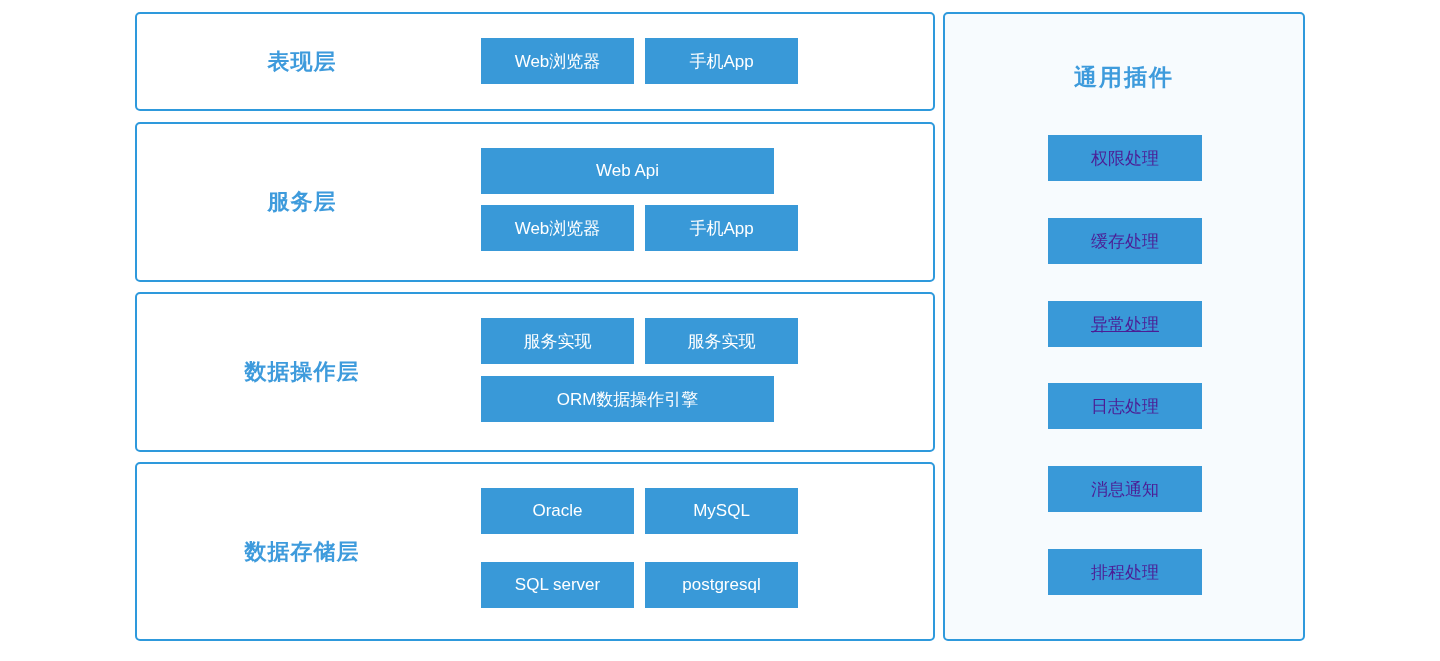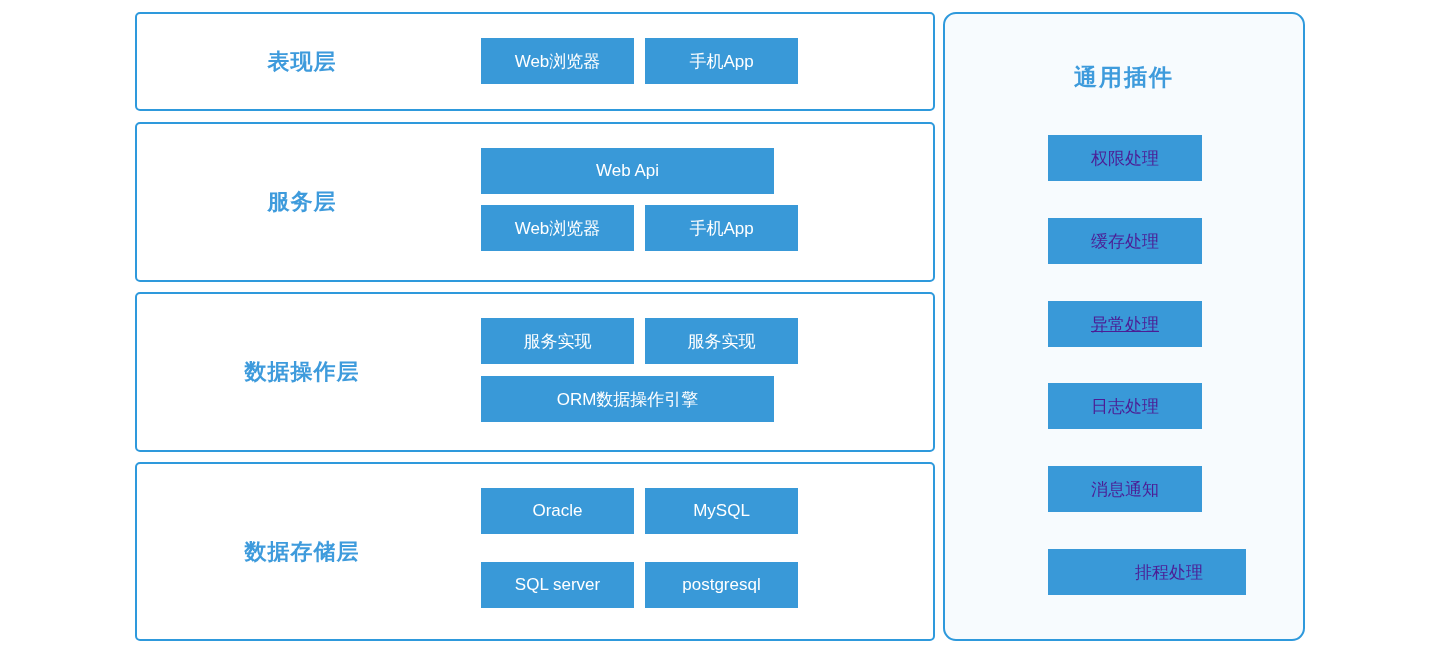--- a/index.html
+++ b/index.html
@@ -66,21 +66,21 @@
     background: var(--orange, #F8A20C);
     z-index: 2;
   }
 
   .sidebar {
     position: absolute;
     left: 943px; top: 12px;
     width: 362px; height: 629px;
     background: var(--sidebar-bg, #F7FBFE);
     border: 2px solid var(--border-blue, #2E99DC);
-    border-radius: 13px;
+    border-radius: 5px;
     box-sizing: border-box;
   }
   .sidebar-title {
     position: absolute;
     top: 48px; left: 0; right: 0;
     text-align: center;
     color: var(--title-blue, #3E9BDC);
     font-size: 23px;
     font-weight: bold;
     letter-spacing: 2px;
@@ -96,21 +96,21 @@
     display: flex;
     align-items: center;
     justify-content: center;
     white-space: nowrap;
   }
   .p1 { top: 121px; }
   .p2 { top: 204px; }
   .p3 { top: 287px; text-decoration: underline; }
   .p4 { top: 369px; }
   .p5 { top: 452px; }
-  .p6 { top: 535px; padding-left: 44px; }
+  .p6 { top: 535px; }
 </style>
 </head>
 <body>
 
 <div class="canvas">
 
   <section class="layer layer-1">
     <div class="layer-title">表现层</div>
     <div class="node col1 row-a">Web浏览器</div>
     <div class="node col2 row-a">手机App</div>

